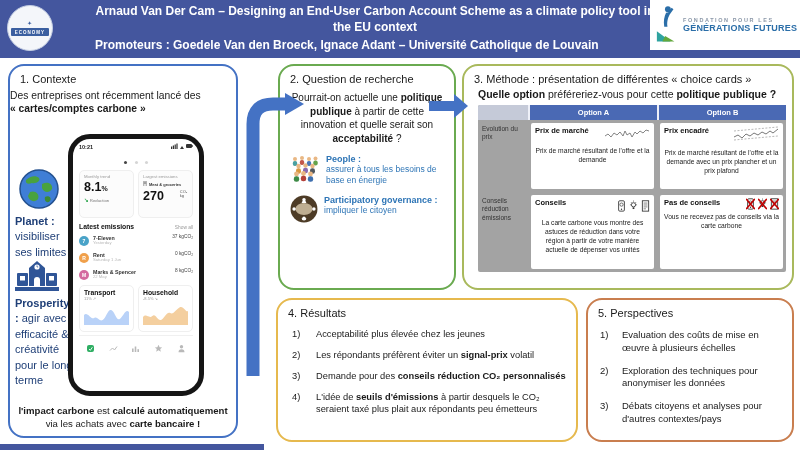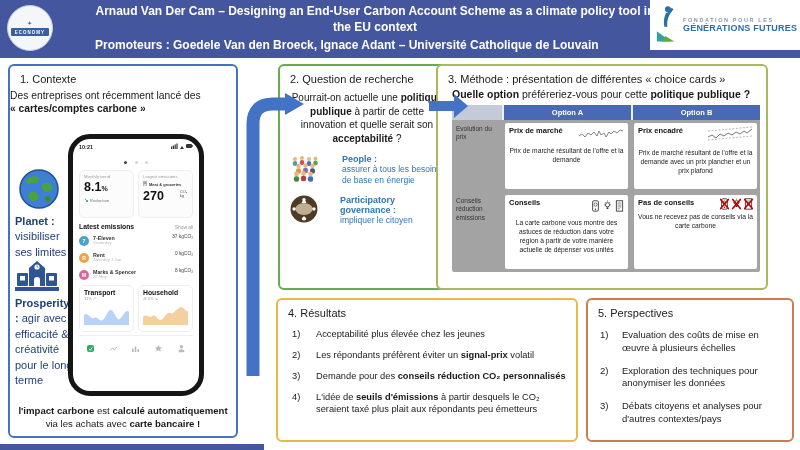--- a/index.html
+++ b/index.html
@@ -9,24 +9,24 @@
   .seal{position:absolute;left:7px;top:5px;width:46px;height:46px;border-radius:50%;background:#f4f6fa;border:1px solid #c3cde2;box-sizing:border-box;display:flex;flex-direction:column;align-items:center;justify-content:center;gap:2px}
   .seal-top{font-size:5px;color:#3b5fa0;font-weight:bold;letter-spacing:1px}
   .seal-band{background:#3b5fa0;color:#fff;font-size:4.5px;font-weight:bold;letter-spacing:1px;padding:1.5px 4px;border-radius:1px}
   .titles{position:absolute;left:95px;top:4px;width:560px;color:#fff}
   .h-title{font-size:12px;font-weight:bold;text-align:center;line-height:1.3}
   .h-prom{font-size:12px;font-weight:bold;text-align:left;margin-top:3px}
   .logo-box{position:absolute;right:0;top:0;width:150px;height:50px;background:#fff;display:flex;align-items:center;gap:4px;padding-left:5px;box-sizing:border-box}
   .f-line1{font-size:5.5px;letter-spacing:1.6px;color:#8a97a8;font-weight:bold;white-space:nowrap}
   .f-line2{font-size:9px;font-weight:bold;color:#2b6ea8;letter-spacing:.2px;white-space:nowrap}
   
-  .panel{position:absolute;background:#fff;border-radius:6px;box-sizing:border-box}
+  .panel{position:absolute;background:#fff;border-radius:16px;box-sizing:border-box}
   .p1{left:8px;top:64px;width:230px;height:374px;border:2.5px solid #4472c4}
   .p2{left:278px;top:64px;width:178px;height:226px;border:2.5px solid #6aaa50}
-  .p3{left:436px;top:64px;width:332px;height:226px;border:2.5px solid #a9b95c}
+  .p3{left:462px;top:64px;width:332px;height:226px;border:2.5px solid #a9b95c}
   .p4{left:276px;top:298px;width:302px;height:144px;border:2.5px solid #e6b94e}
   .p5{left:586px;top:298px;width:208px;height:144px;border:2.5px solid #c97e4f}
   .ph{font-size:11px;margin:7px 0 0 10px}
   .b{font-weight:bold}
   
   .p1-intro{text-align:left;font-size:10.3px;margin-top:4px;line-height:1.3}
   .side-ico{position:absolute}
   .side-txt{position:absolute;font-size:11px;color:#1f3f77;line-height:1.4;width:58px}
   .p1-footer{position:absolute;left:0;right:0;bottom:5px;text-align:center;font-size:9.6px;line-height:1.35}
   
@@ -55,21 +55,21 @@
   .tx-name{font-size:5.3px;color:#333;font-weight:bold}
   .tx-date{font-size:4.2px;color:#b8b8b8}
   .tx-amt{font-size:4.8px;color:#444;align-self:flex-start}
   .ph-charts{display:flex;gap:4px;margin-top:4px}
   .ph-chart{flex:1;border:1px solid #efefef;border-radius:5px;padding:3px 4px 0;height:47px;box-sizing:border-box;overflow:hidden}
   .mc-label{font-size:6.8px;font-weight:bold;color:#111}
   .mc-delta{font-size:4px;color:#999}
   .ph-nav{display:flex;justify-content:space-around;align-items:center;margin-top:3px;padding-top:3px;border-top:1px solid #f0f0f0}
   
   .p2-q{margin:6px 8px 0;text-align:center;font-size:10px;line-height:1.35}
-  .p2-item{display:flex;gap:22px;margin:9px 6px 0 10px;align-items:flex-start}
+  .p2-item{display:flex;gap:6px;margin:9px 6px 0 10px;align-items:flex-start}
   .p2-label{font-size:9px;font-weight:bold;color:#2e75b6}
   .p2-text{font-size:8.5px;color:#2e75b6;line-height:1.3}
   
   .p3-q{margin:3px 10px 0 14px;font-size:10.5px}
   .ctable{margin:5px 0 0 14px;display:grid;grid-template-columns:50px 129px 129px;grid-template-rows:15px 72px 80px;background:#a3a3a3;border-radius:2px;width:308px}
   .ct-corner{background:#c5cad8;border-radius:2px 0 0 0}
   .ct-head{background:#4a69b4;color:#fff;font-size:7.5px;font-weight:bold;display:flex;align-items:center;justify-content:center;border-left:2px solid #eef0f8}
   .ct-label{font-size:6.5px;color:#333;padding:5px 2px 0 4px;line-height:1.3}
   .ct-cell{position:relative}
   .ct-box{position:absolute;left:3px;right:3px;top:3px;bottom:3px;background:#fff;border-radius:2px;padding:3px 4px;box-sizing:border-box}

